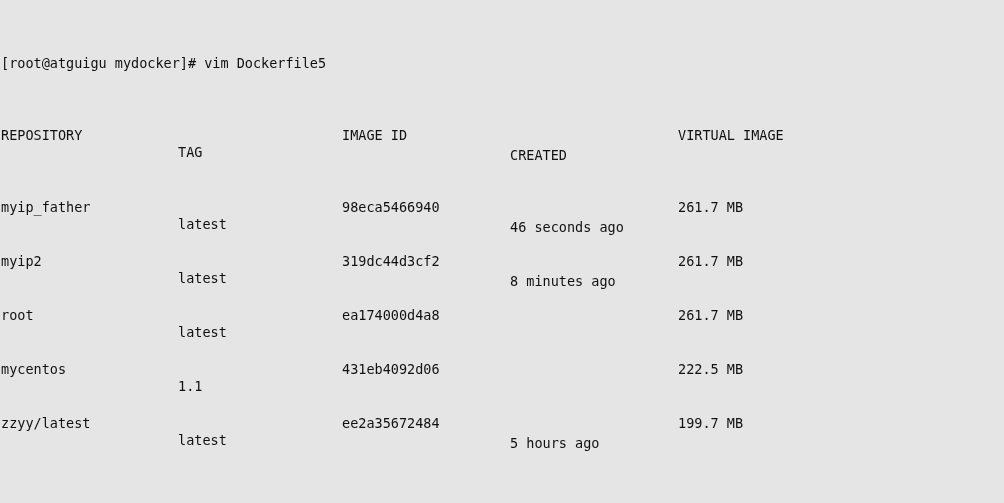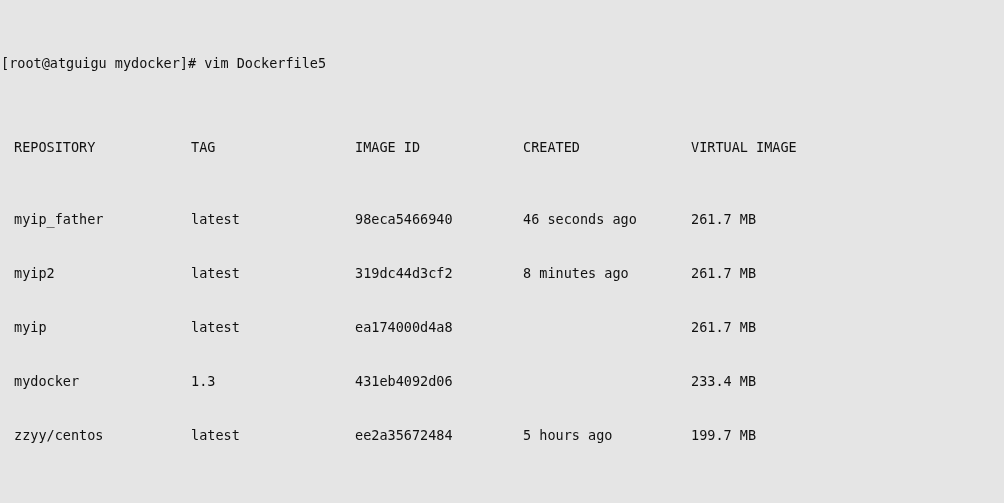--- a/index.html
+++ b/index.html
@@ -28,28 +28,27 @@
     position: relative;
   }
   
   .trow {
     height: 18px;
     line-height: 18px;
     position: relative;
   }
   .trow span {
     position: absolute;
-    top: 12px;
+    top: 0;
     white-space: pre;
-    padding-left: 13px;
   }
   .c-repo  { left: 1px; }
-  .c-tag   { left: 178px; }
+  .c-tag   { left: 178px; margin-top: 17px; }
   .c-id    { left: 342px; }
-  .c-created { left: 510px; }
+  .c-created { left: 510px; margin-top: 20px; }
   .c-size  { left: 678px; }
 </style>
 </head>
 <body>
 
 <div id="terminal">
 
   <div class="line">[root@atguigu mydocker]# vim Dockerfile5</div>
 
   <div class="trow">
@@ -68,33 +67,33 @@
     <span class="c-size">261.7 MB</span>
   </div>
   <div class="trow">
     <span class="c-repo">myip2</span>
     <span class="c-tag">latest</span>
     <span class="c-id">319dc44d3cf2</span>
     <span class="c-created">8 minutes ago</span>
     <span class="c-size">261.7 MB</span>
   </div>
   <div class="trow">
-    <span class="c-repo">myip</span>
+    <span class="c-repo">root</span>
     <span class="c-tag">latest</span>
     <span class="c-id">ea174000d4a8</span>
     <span class="c-size">261.7 MB</span>
   </div>
   <div class="trow">
-    <span class="c-repo">mydocker</span>
-    <span class="c-tag">1.3</span>
+    <span class="c-repo">mycentos</span>
+    <span class="c-tag">1.1</span>
     <span class="c-id">431eb4092d06</span>
-    <span class="c-size">233.4 MB</span>
+    <span class="c-size">222.5 MB</span>
   </div>
   <div class="trow">
-    <span class="c-repo">zzyy/centos</span>
+    <span class="c-repo">zzyy/latest</span>
     <span class="c-tag">latest</span>
     <span class="c-id">ee2a35672484</span>
     <span class="c-created">5 hours ago</span>
     <span class="c-size">199.7 MB</span>
   </div>
   
   
   
   
   

